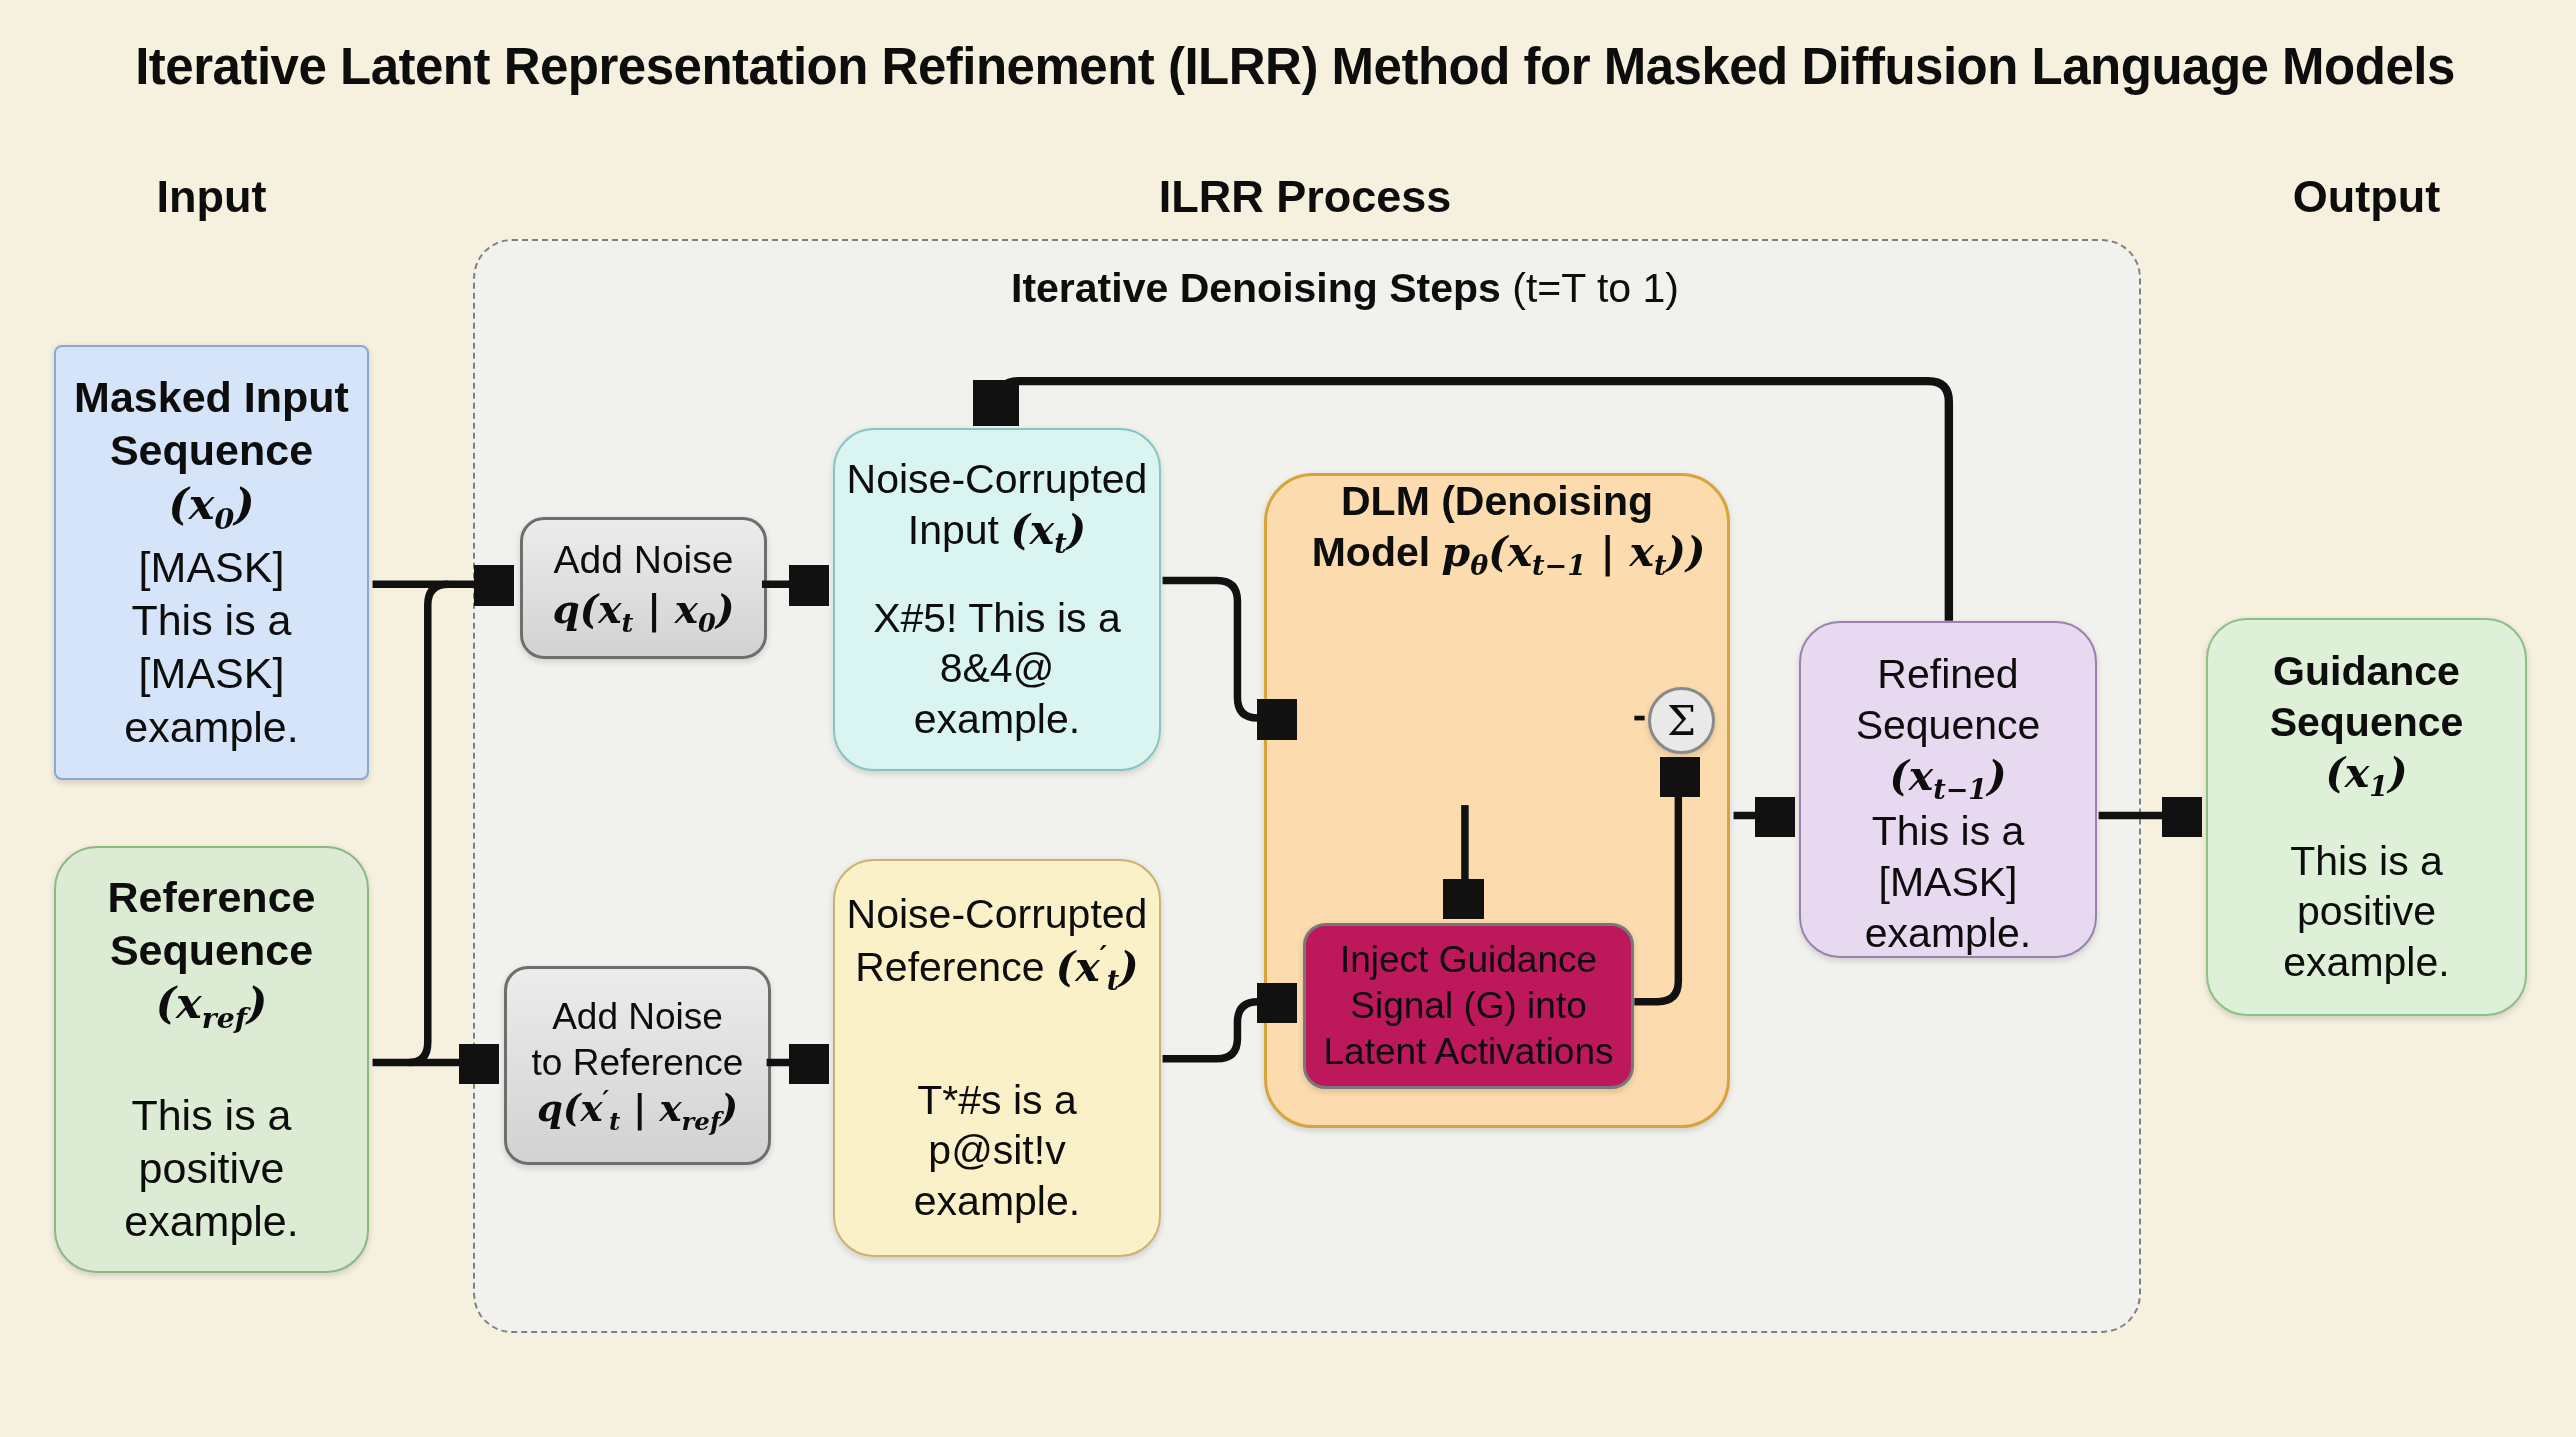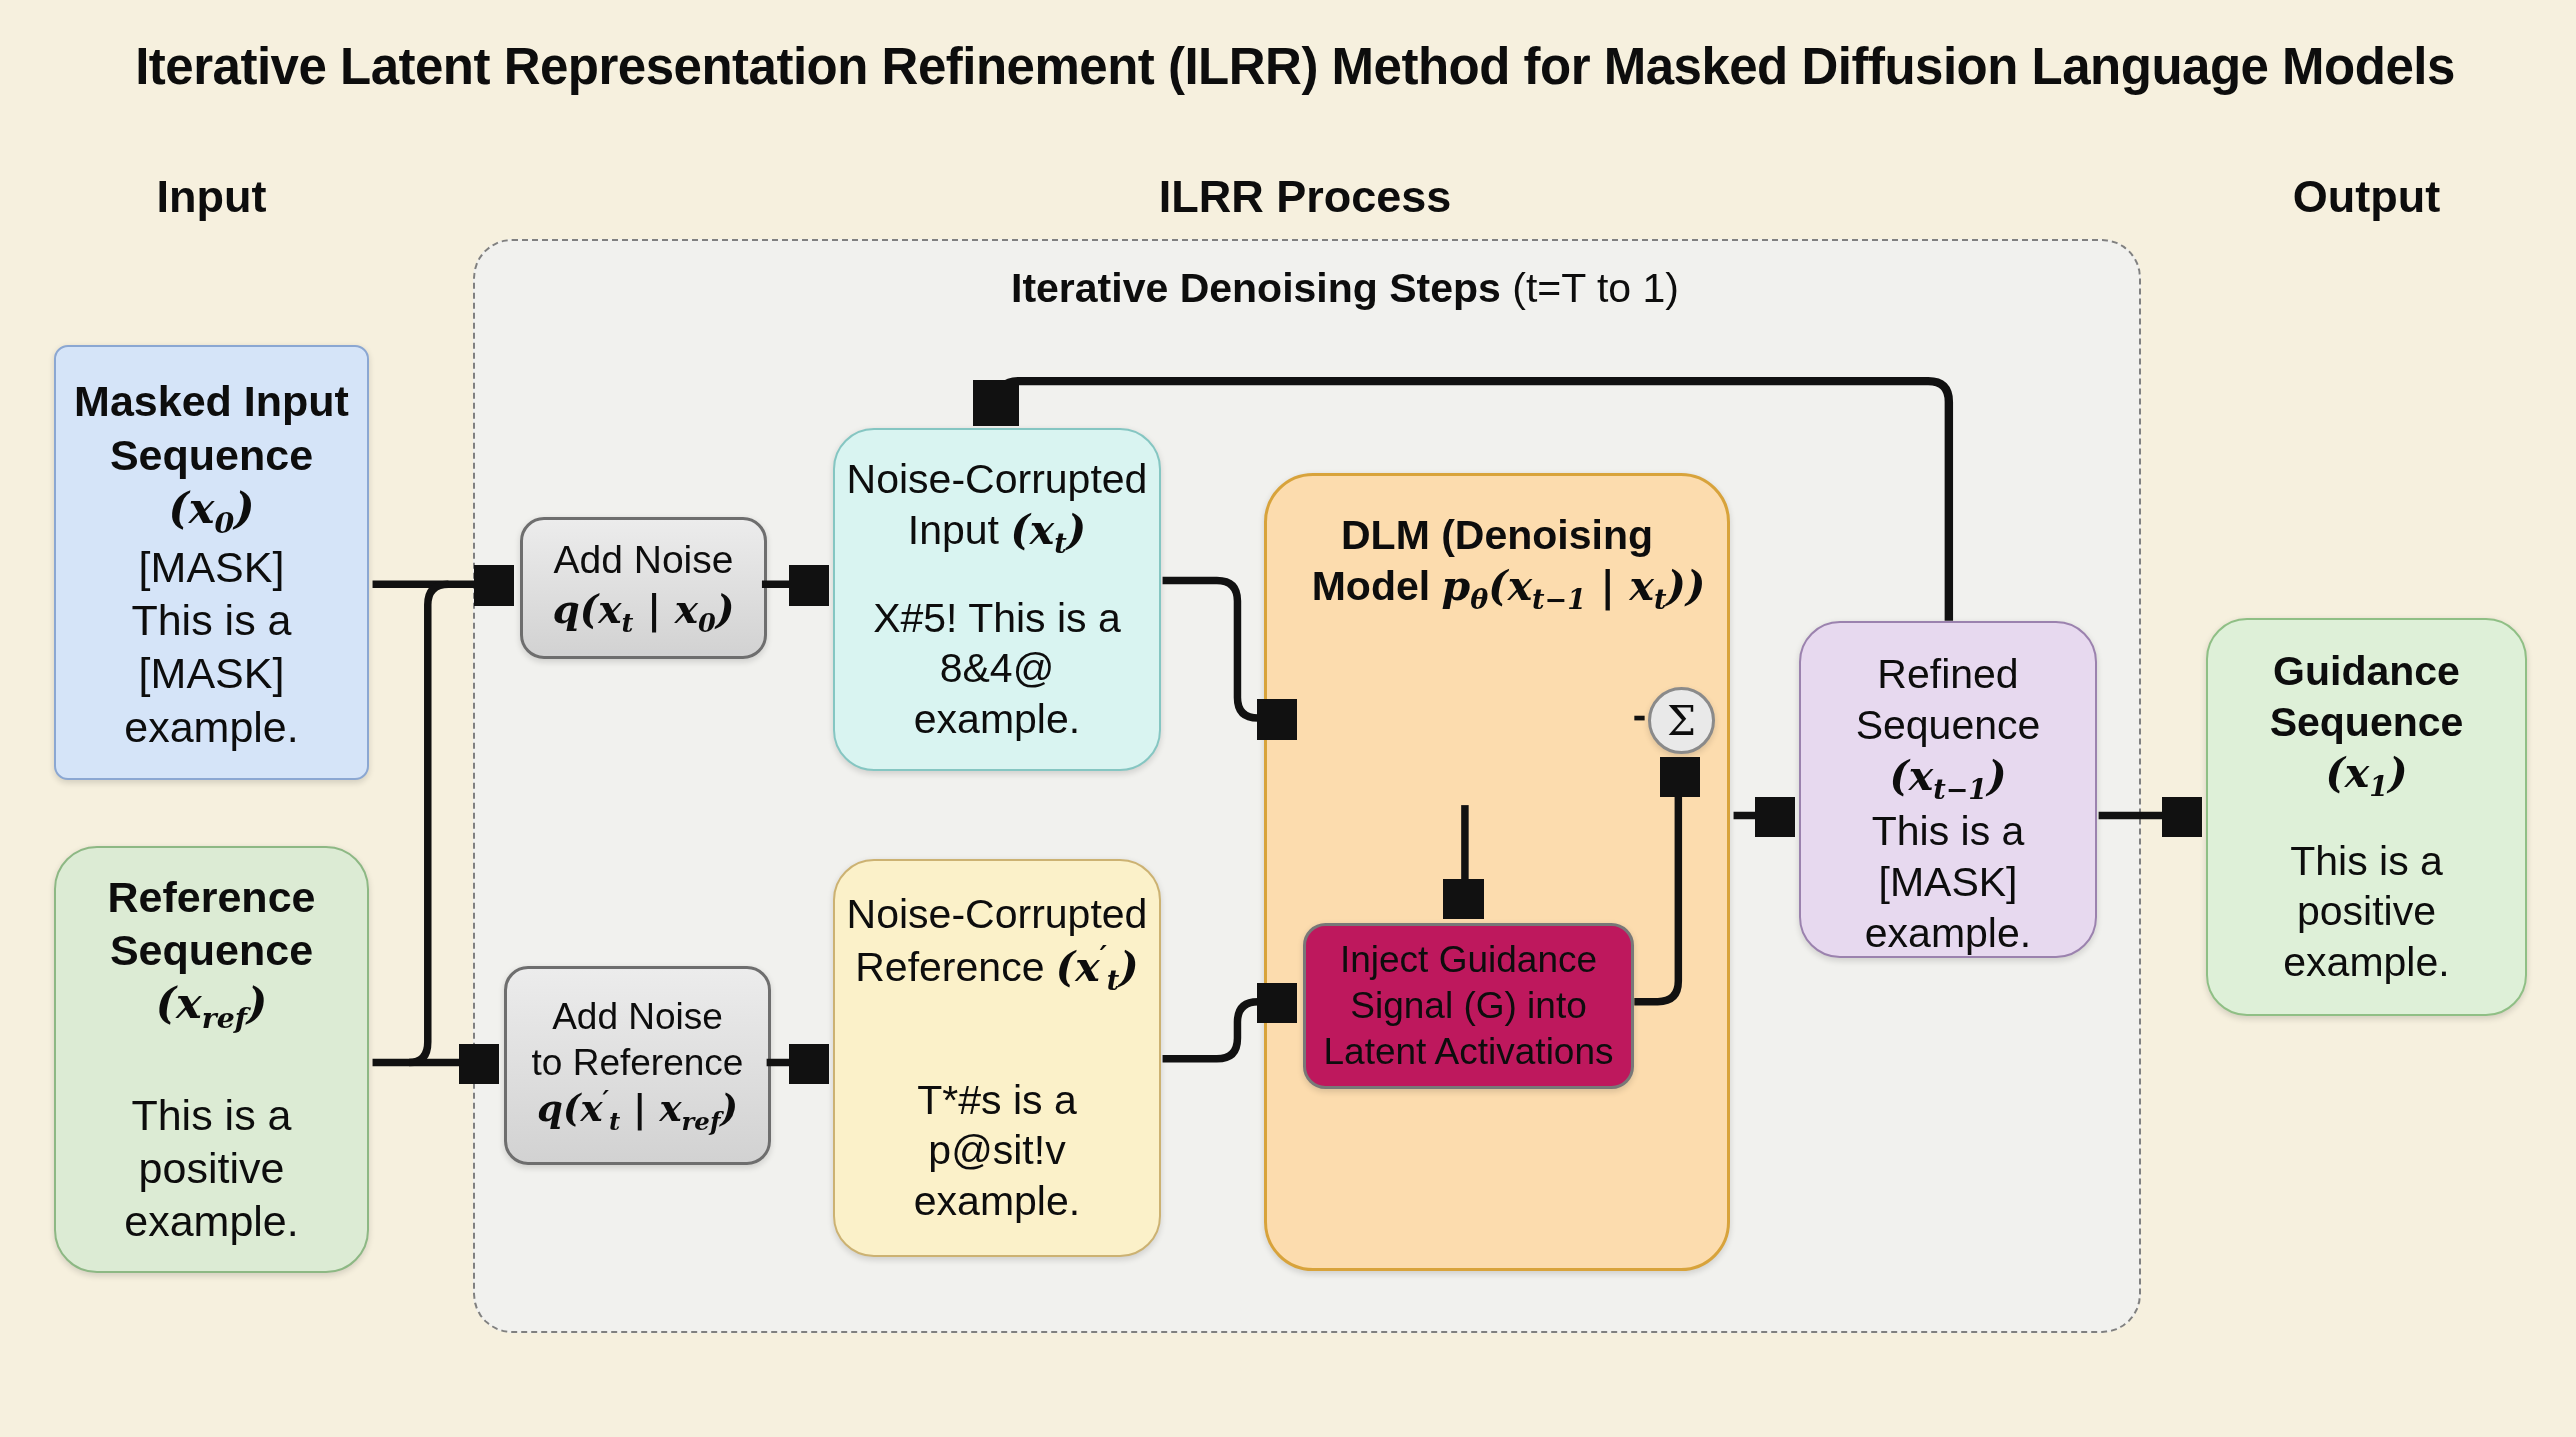--- a/index.html
+++ b/index.html
@@ -19,33 +19,33 @@
 
   .box{position:absolute;display:flex;flex-direction:column;align-items:center;text-align:center;
        box-shadow:0 2.8px 6.6px rgba(0,0,0,0.14);}
   .bline{line-height:1.24;}
   .bold{font-weight:bold;}
   .mi{font-family:"DejaVu Serif",serif;font-style:italic;font-weight:bold;}
   sub.mi{font-size:66%;} sup.mi{font-size:66%;}
   .bb{font-weight:bold;font-family:"Liberation Sans",sans-serif;font-style:normal;margin-left:23px;}
 
   #masked{left:54px;top:345px;width:315px;height:435px;background:#d5e4f8;border:2.8px solid #8ba7d2;
-          border-radius:14px;justify-content:flex-end;padding:24px 0;box-sizing:border-box;font-size:43px;}
+          border-radius:8px;justify-content:space-between;padding:24px 0;box-sizing:border-box;font-size:43px;}
   #reference{left:54px;top:846px;width:315px;height:427px;background:#dcebd4;border:2.8px solid #8db884;
           border-radius:43px;justify-content:space-between;padding:22.5px 0;box-sizing:border-box;font-size:43px;}
   #addnoise1{left:520px;top:517px;width:241px;height:136px;background:linear-gradient(#ececec,#d2d2d2);
           border:3.7px solid #6e6e6e;border-radius:24px;justify-content:center;font-size:39px;}
   #addnoise2{left:504px;top:966px;width:261px;height:193px;background:linear-gradient(#ececec,#d2d2d2);
           border:3.7px solid #6e6e6e;border-radius:24px;justify-content:center;font-size:37px;}
   #noise-input{left:833px;top:428px;width:328px;height:343px;background:#d9f4f1;border:2.8px solid #85c6c2;
           border-radius:41px;justify-content:space-between;padding:24px 0;box-sizing:border-box;font-size:41px;}
   #noise-reference{left:833px;top:859px;width:328px;height:398px;background:#fbf1c9;border:2.8px solid #ccb272;
           border-radius:41px;justify-content:space-between;padding:28px 0;box-sizing:border-box;font-size:41px;}
-  #dlm{left:1264px;top:473px;width:466px;height:798px;background:#fcdcae;border:3.7px solid #d8a33b;
-          border-radius:49px;padding-top:34px;box-sizing:border-box;font-size:41px;}
+  #dlm{left:1264px;top:473px;width:466px;height:655px;background:#fcdcae;border:3.7px solid #d8a33b;
+          border-radius:49px;box-sizing:border-box;font-size:41px;}
   #compute{left:36px;top:156px;width:331px;height:174px;background:#fafafa;border:3.7px solid #787878;
           border-radius:22.5px;justify-content:center;font-size:37px;box-sizing:border-box;}
   #inject{left:36px;top:447px;width:331px;height:166px;background:#be185d;border:3.7px solid #787878;
           border-radius:22.5px;justify-content:center;font-size:37px;box-sizing:border-box;}
   #sigma{left:381px;top:211px;width:67px;height:67px;background:#e9e9e9;border:3.7px solid #8a8a8a;
           border-radius:50%;justify-content:center;font-size:41px;box-sizing:border-box;
           font-family:"DejaVu Serif",serif;}
   #refined{left:1799px;top:621px;width:298px;height:337px;background:#e7d9ef;border:2.8px solid #9b82ae;
           border-radius:41px;justify-content:space-between;padding:26px 0;box-sizing:border-box;font-size:41px;}
   #generated{left:2206px;top:618px;width:321px;height:398px;background:#def0d8;border:2.8px solid #8fbf85;

